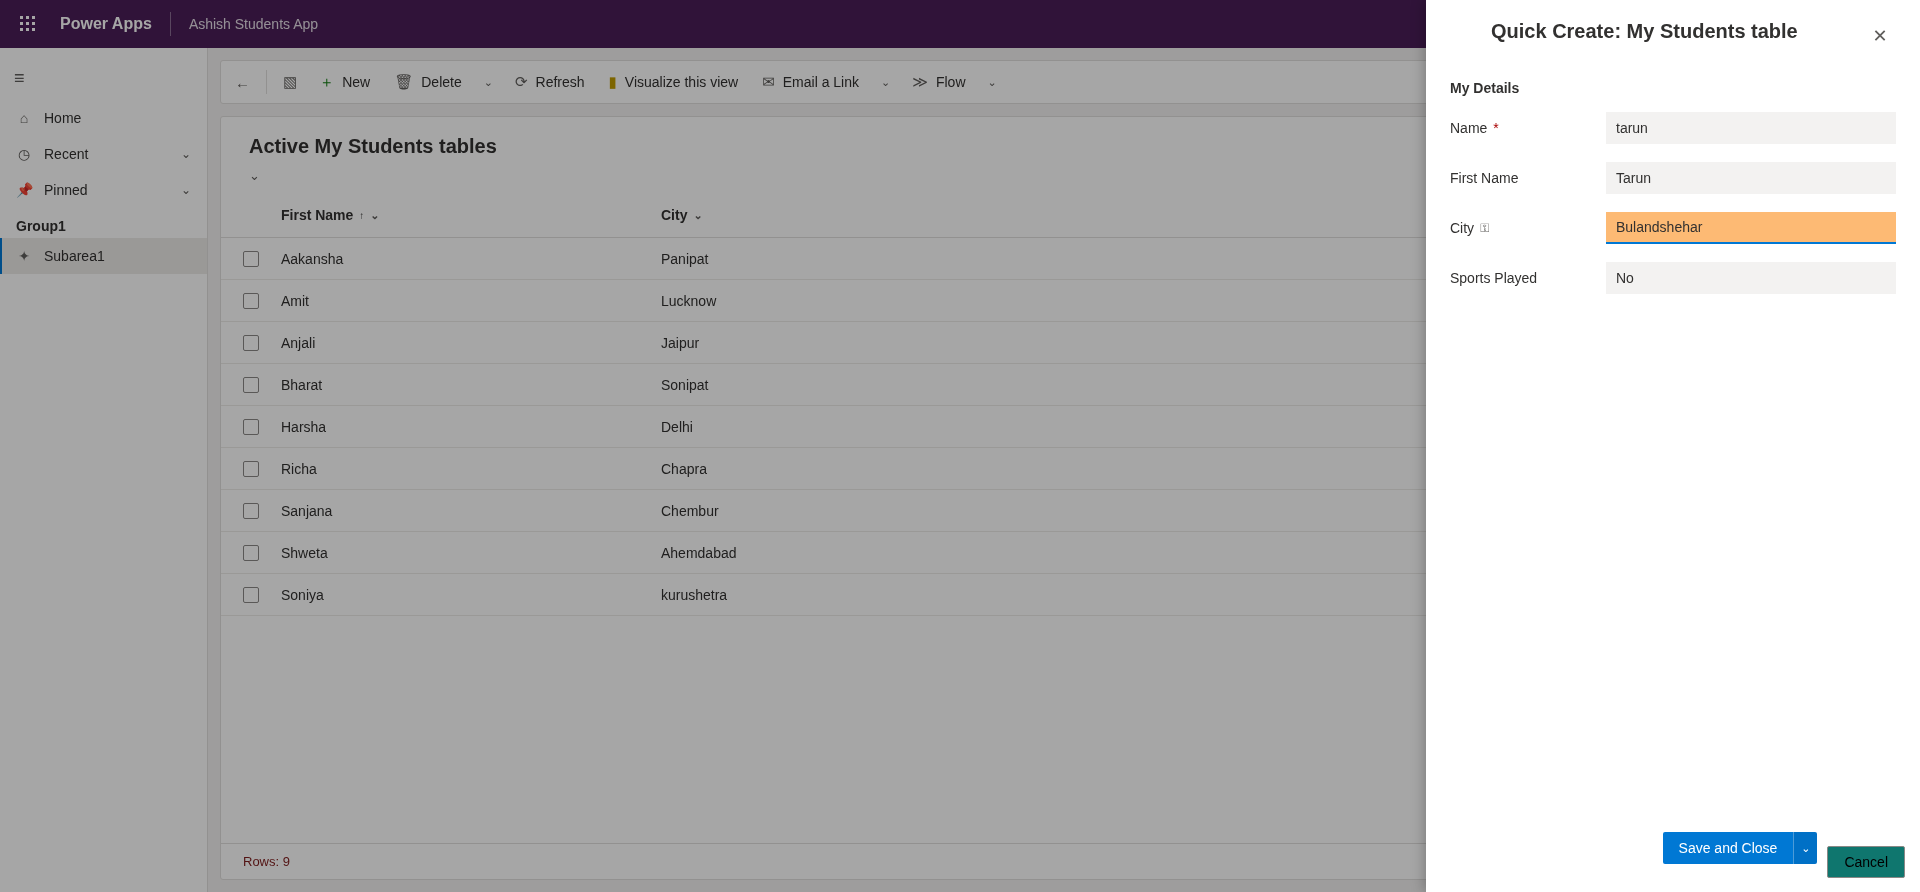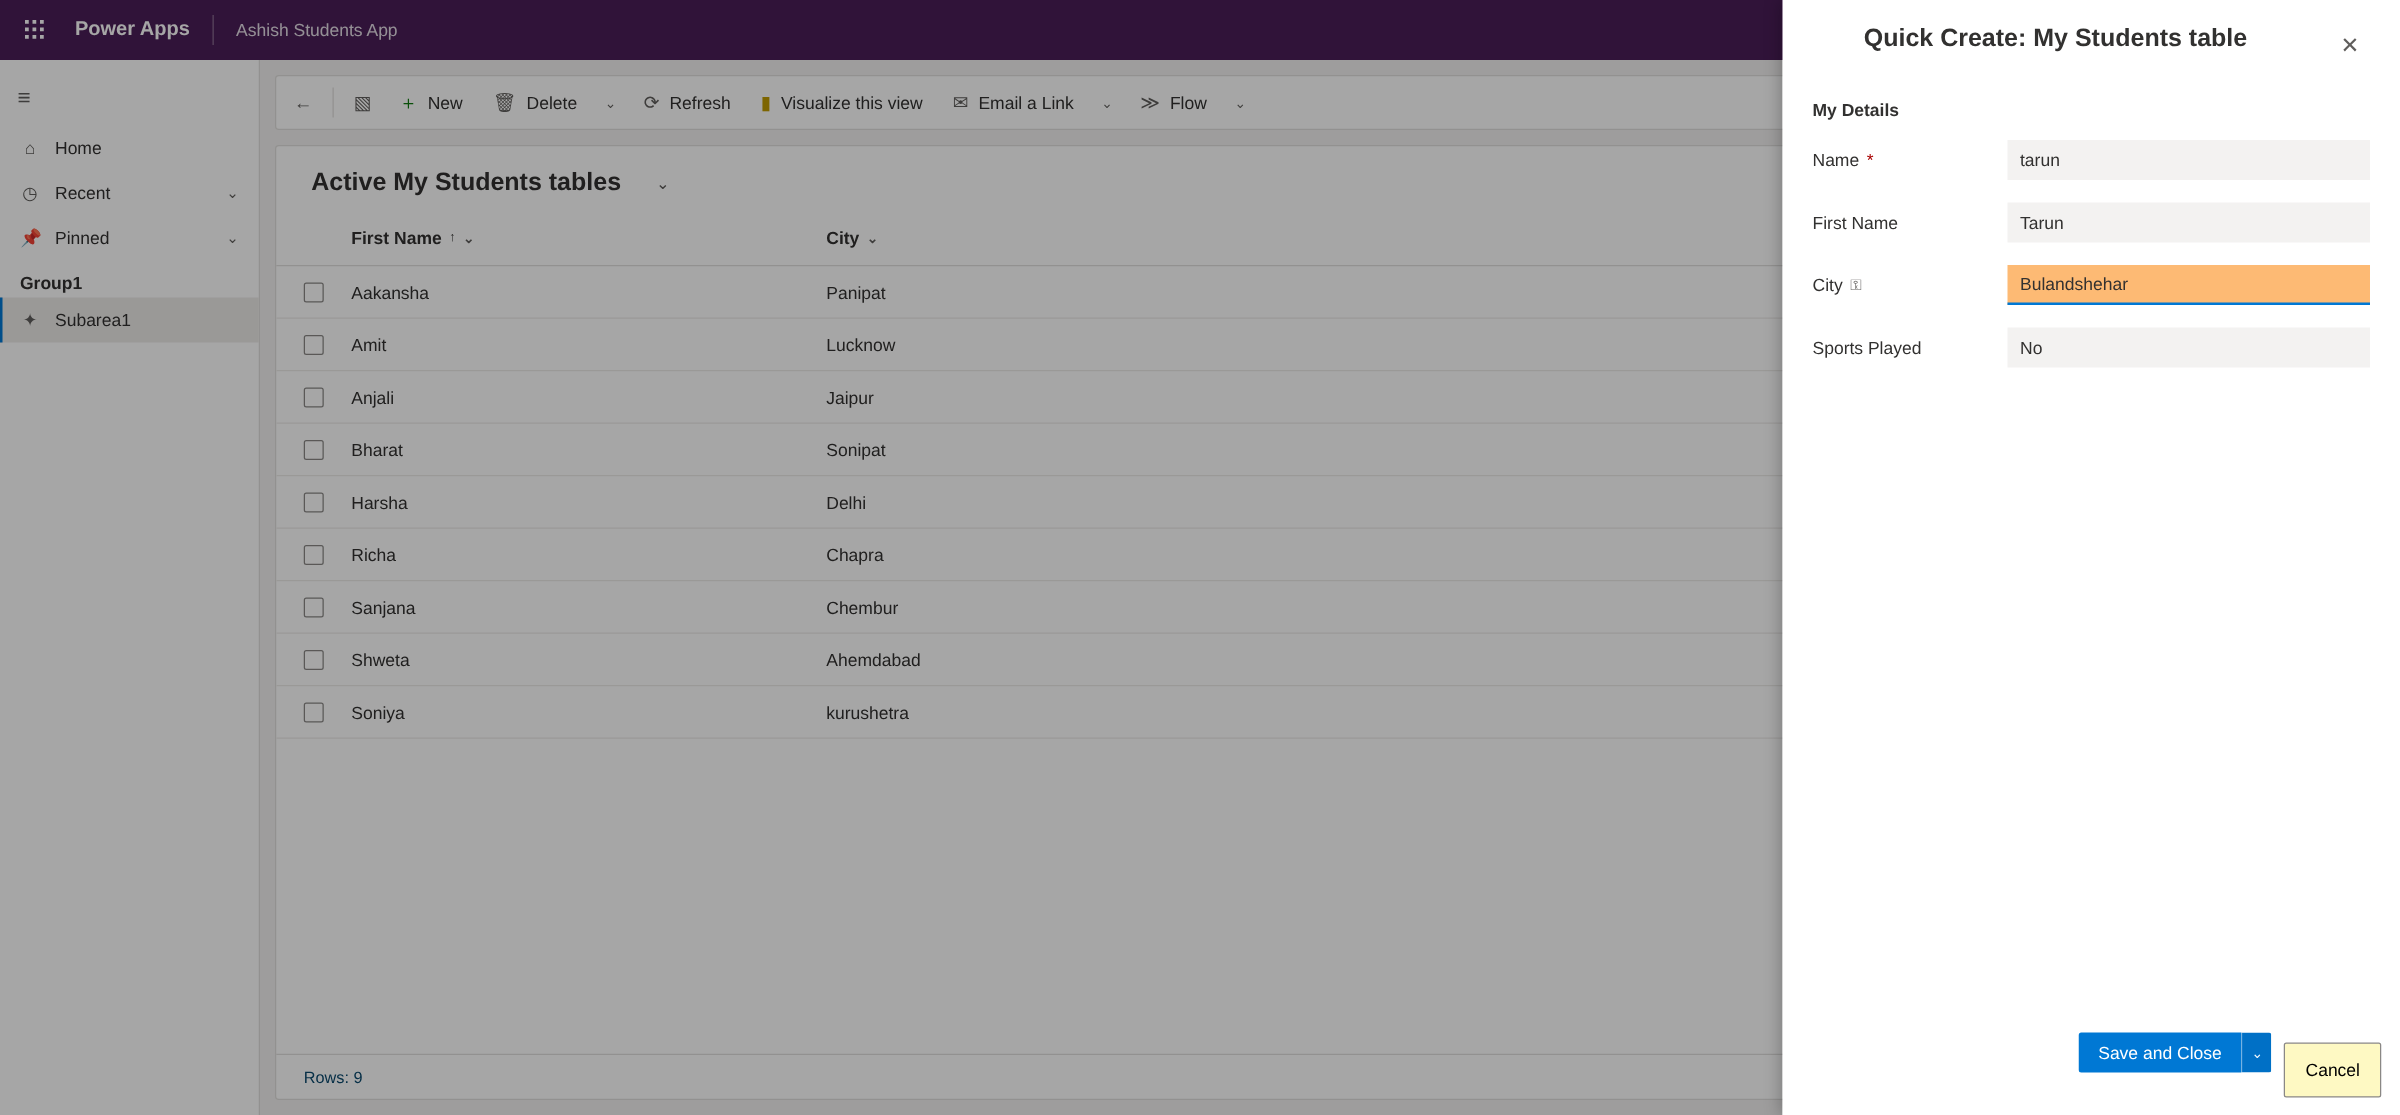--- a/index.html
+++ b/index.html
@@ -124,21 +124,21 @@
   .grid-card {
     margin-top: 12px;
     background:#fff;
     border:1px solid #e1dfdd;
     border-radius:3px;
     display:flex; flex-direction:column;
     height: calc(100% - 56px - 12px);
   }
   .grid-title-row {
     padding: 18px 28px 10px;
-    display:flex; align-items:center; gap:28px;
+    display:flex; align-items:flex-start; gap:10px;flex-direction:column;
   }
   .grid-title {
     font-size: 20px;
     font-weight:600;
   }
   .grid-title-chev { font-size:13px; color:#605e5c; }
 
   .table-head {
     display:flex;
     border-bottom:1px solid #e1dfdd;
@@ -167,21 +167,21 @@
   .cell.col-first { }
   .checkbox {
     width:16px; height:16px;
     border:1px solid #8a8886;
     border-radius:2px;
     background:#fff;
   }
   .grid-footer {
     border-top:1px solid #e1dfdd;
     padding: 10px 22px;
-    color:#0c4a6e;
+    color:#7f1d1d;
     font-size:13px;
     margin-top:24px;
   }
 
   
   .dim {
     position:absolute;
     top:0; left:0;
     width: calc(1920px - 494px);
     height: 892px;
@@ -267,22 +267,22 @@
   .btn-primary-chev {
     background:#0070c6;
     color:#fff; border:none;
     width:24px;
     border-left:1px solid rgba(255,255,255,.3);
     cursor:pointer;
     border-radius:0 2px 2px 0;
     font-size:11px;
   }
   .btn-secondary {
-    height:44px;
-    background:#fef9c3;
+    height:32px;
+    background:#0f766e;
     border:1px solid #8a8886;
     padding: 0 16px;
     font-size:14px; font-family:inherit;
     cursor:pointer;
     border-radius:2px;
     margin-top:28px;
   }
 </style>
 </head>
 <body>

